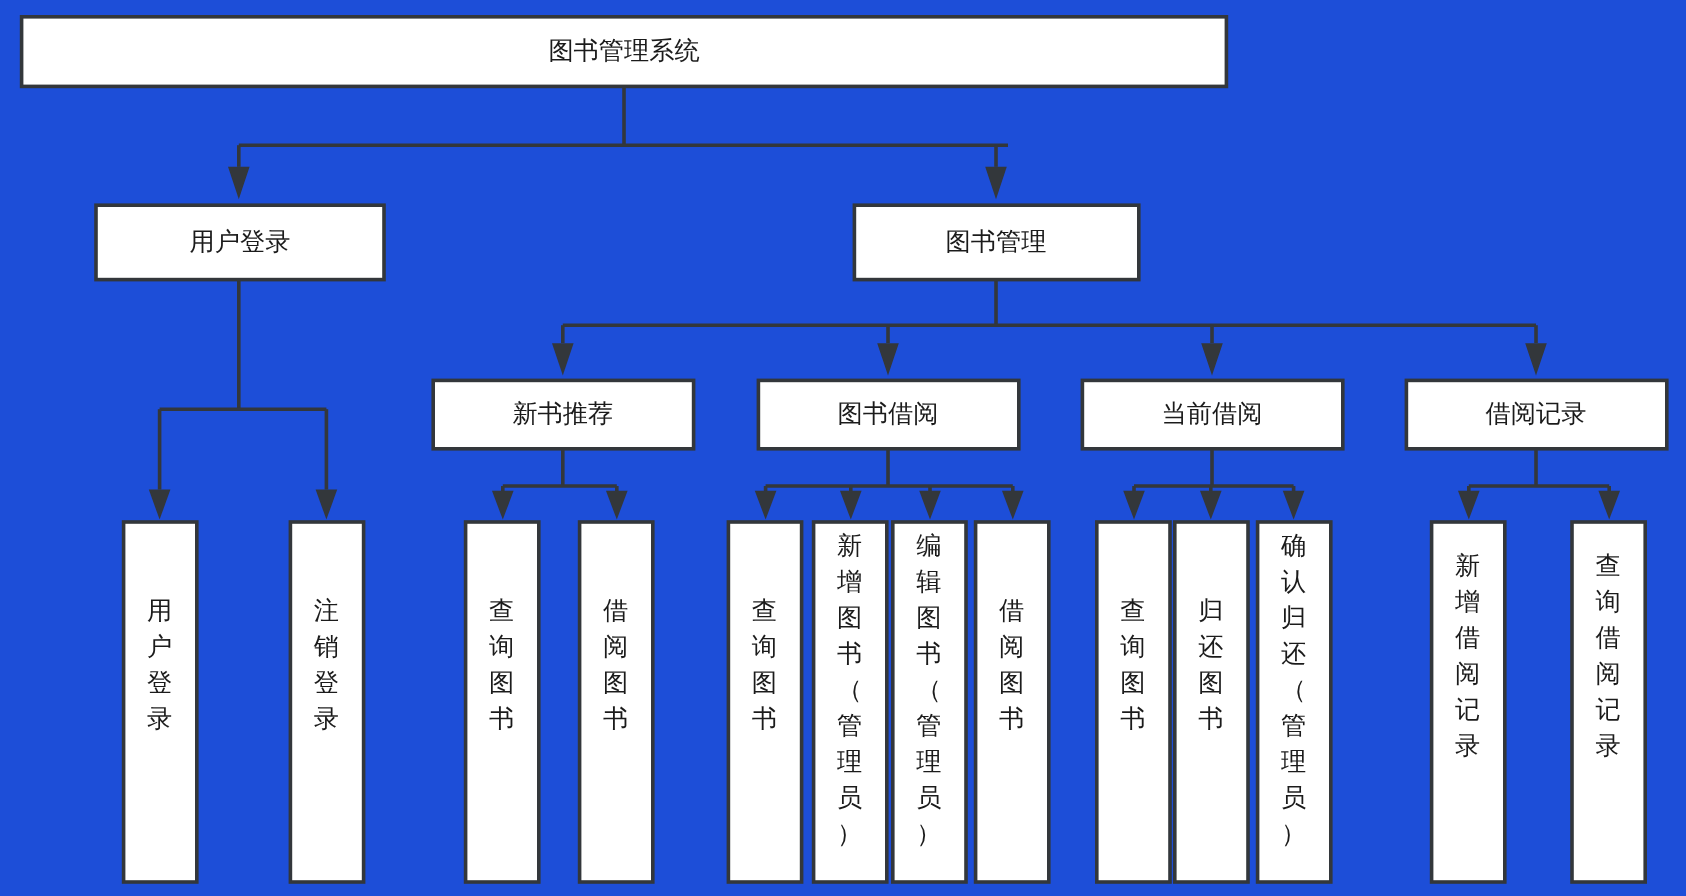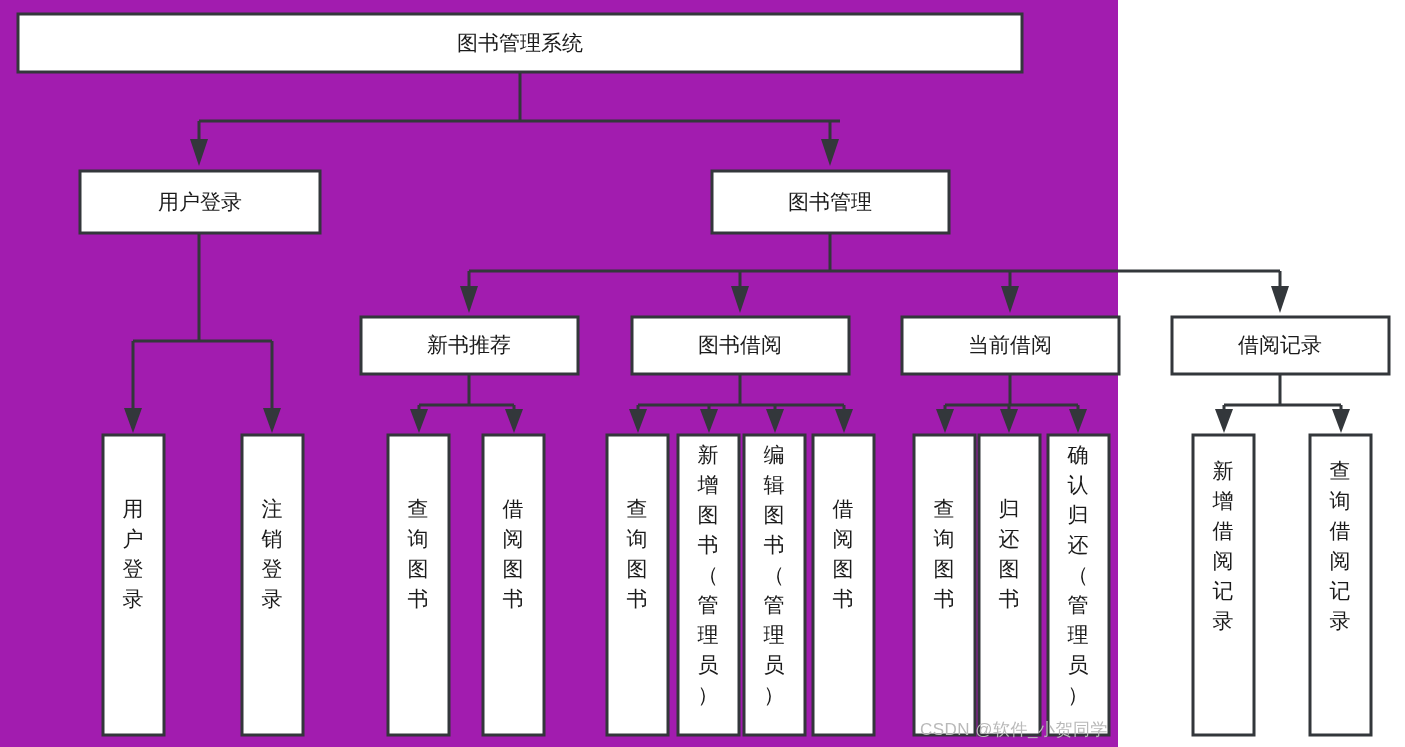--- a/index.html
+++ b/index.html
@@ -8,23 +8,23 @@
     background: #ffffff;
   }
   body {
     width: 1405px;
     height: 747px;
     font-family: "Liberation Sans", "DejaVu Sans", sans-serif;
     overflow: hidden;
   }
   #diagram-root {
     position: relative;
-    width: 1118px;
+    width: 1405px;
     height: 747px;
-    background: #a21caf;
+    background: #1d4ed8;
   }
   svg.diagram-canvas {
     position: absolute;
     top: 0;
     left: 0;
     width: 1405px;
     height: 747px;
   }
   .node-box {
     fill: #ffffff;
@@ -243,15 +243,14 @@
       <text class="node-label-v" x="1223" y="478"><tspan x="1223" dy="0">新</tspan><tspan x="1223" dy="30">增</tspan><tspan x="1223" dy="30">借</tspan><tspan x="1223" dy="30">阅</tspan><tspan x="1223" dy="30">记</tspan><tspan x="1223" dy="30">录</tspan></text>
     </g>
 
     <g>
       <rect class="node-box" x="1310" y="435" width="61" height="300"></rect>
       <text class="node-label-v" x="1340" y="478"><tspan x="1340" dy="0">查</tspan><tspan x="1340" dy="30">询</tspan><tspan x="1340" dy="30">借</tspan><tspan x="1340" dy="30">阅</tspan><tspan x="1340" dy="30">记</tspan><tspan x="1340" dy="30">录</tspan></text>
     </g>
 
   </svg>
 
-  <div class="watermark-text">CSDN @软件_小贺同学</div>
 
 </div>
 
 </body></html>

